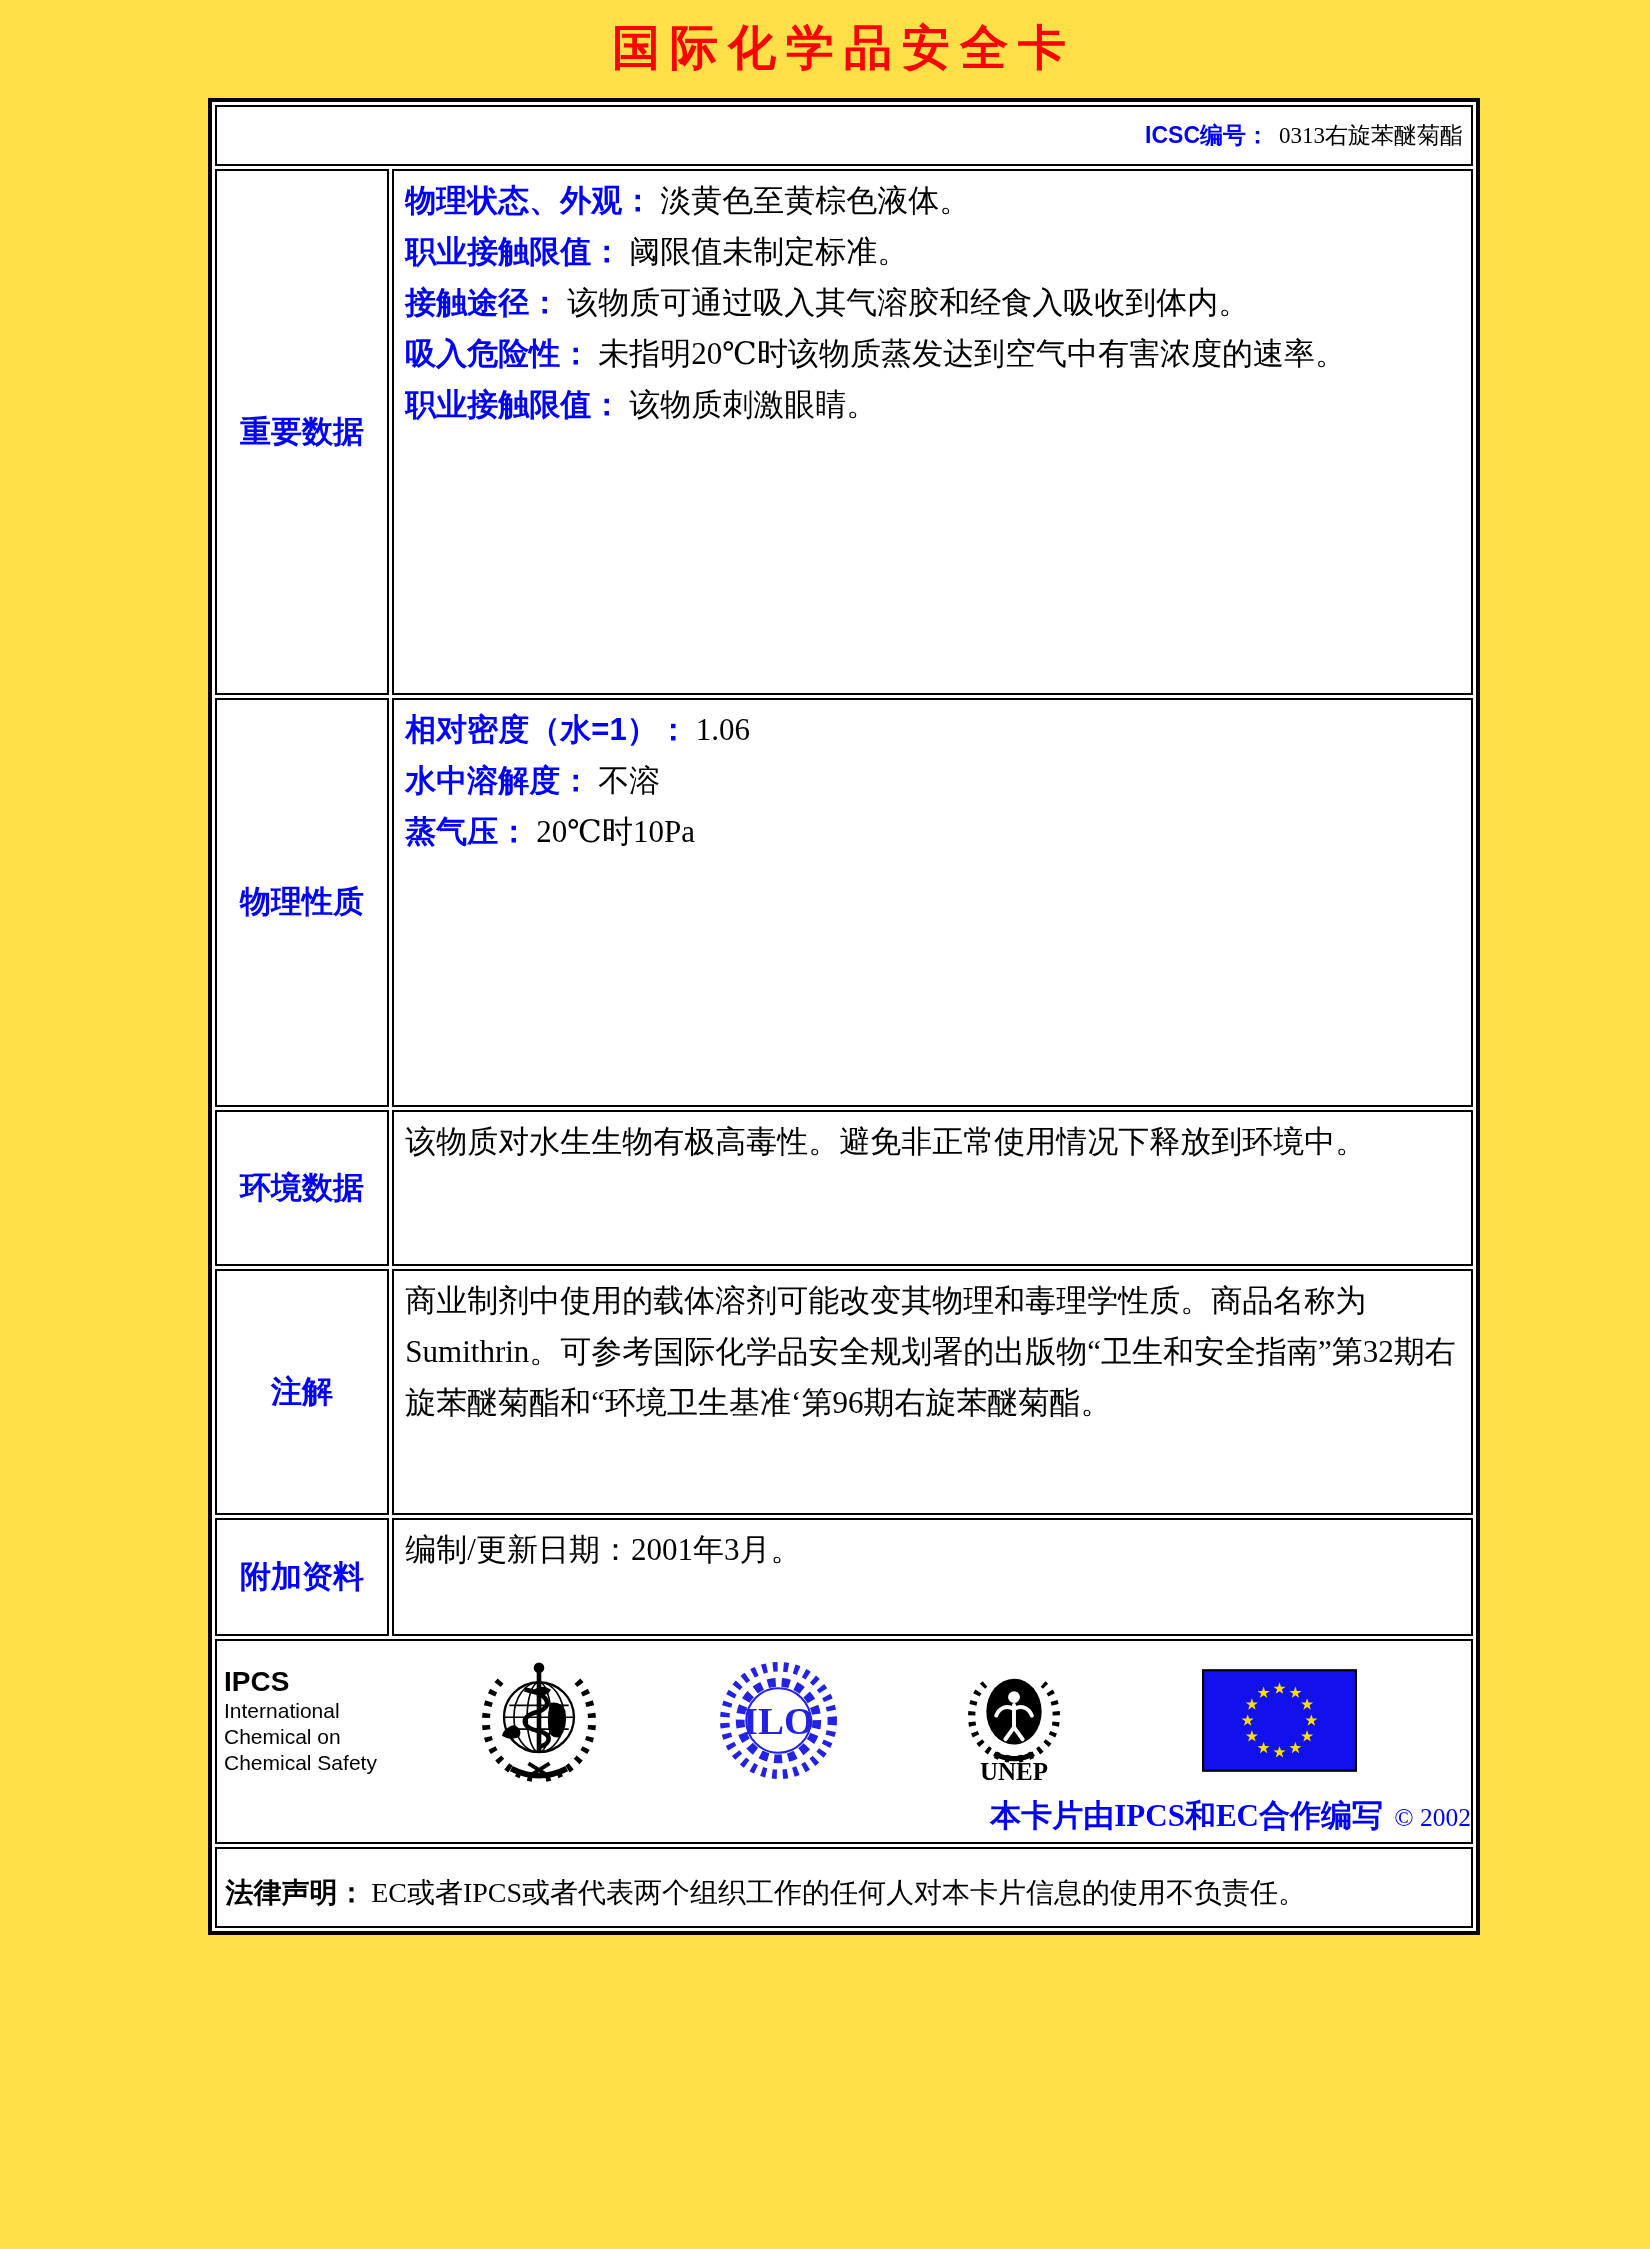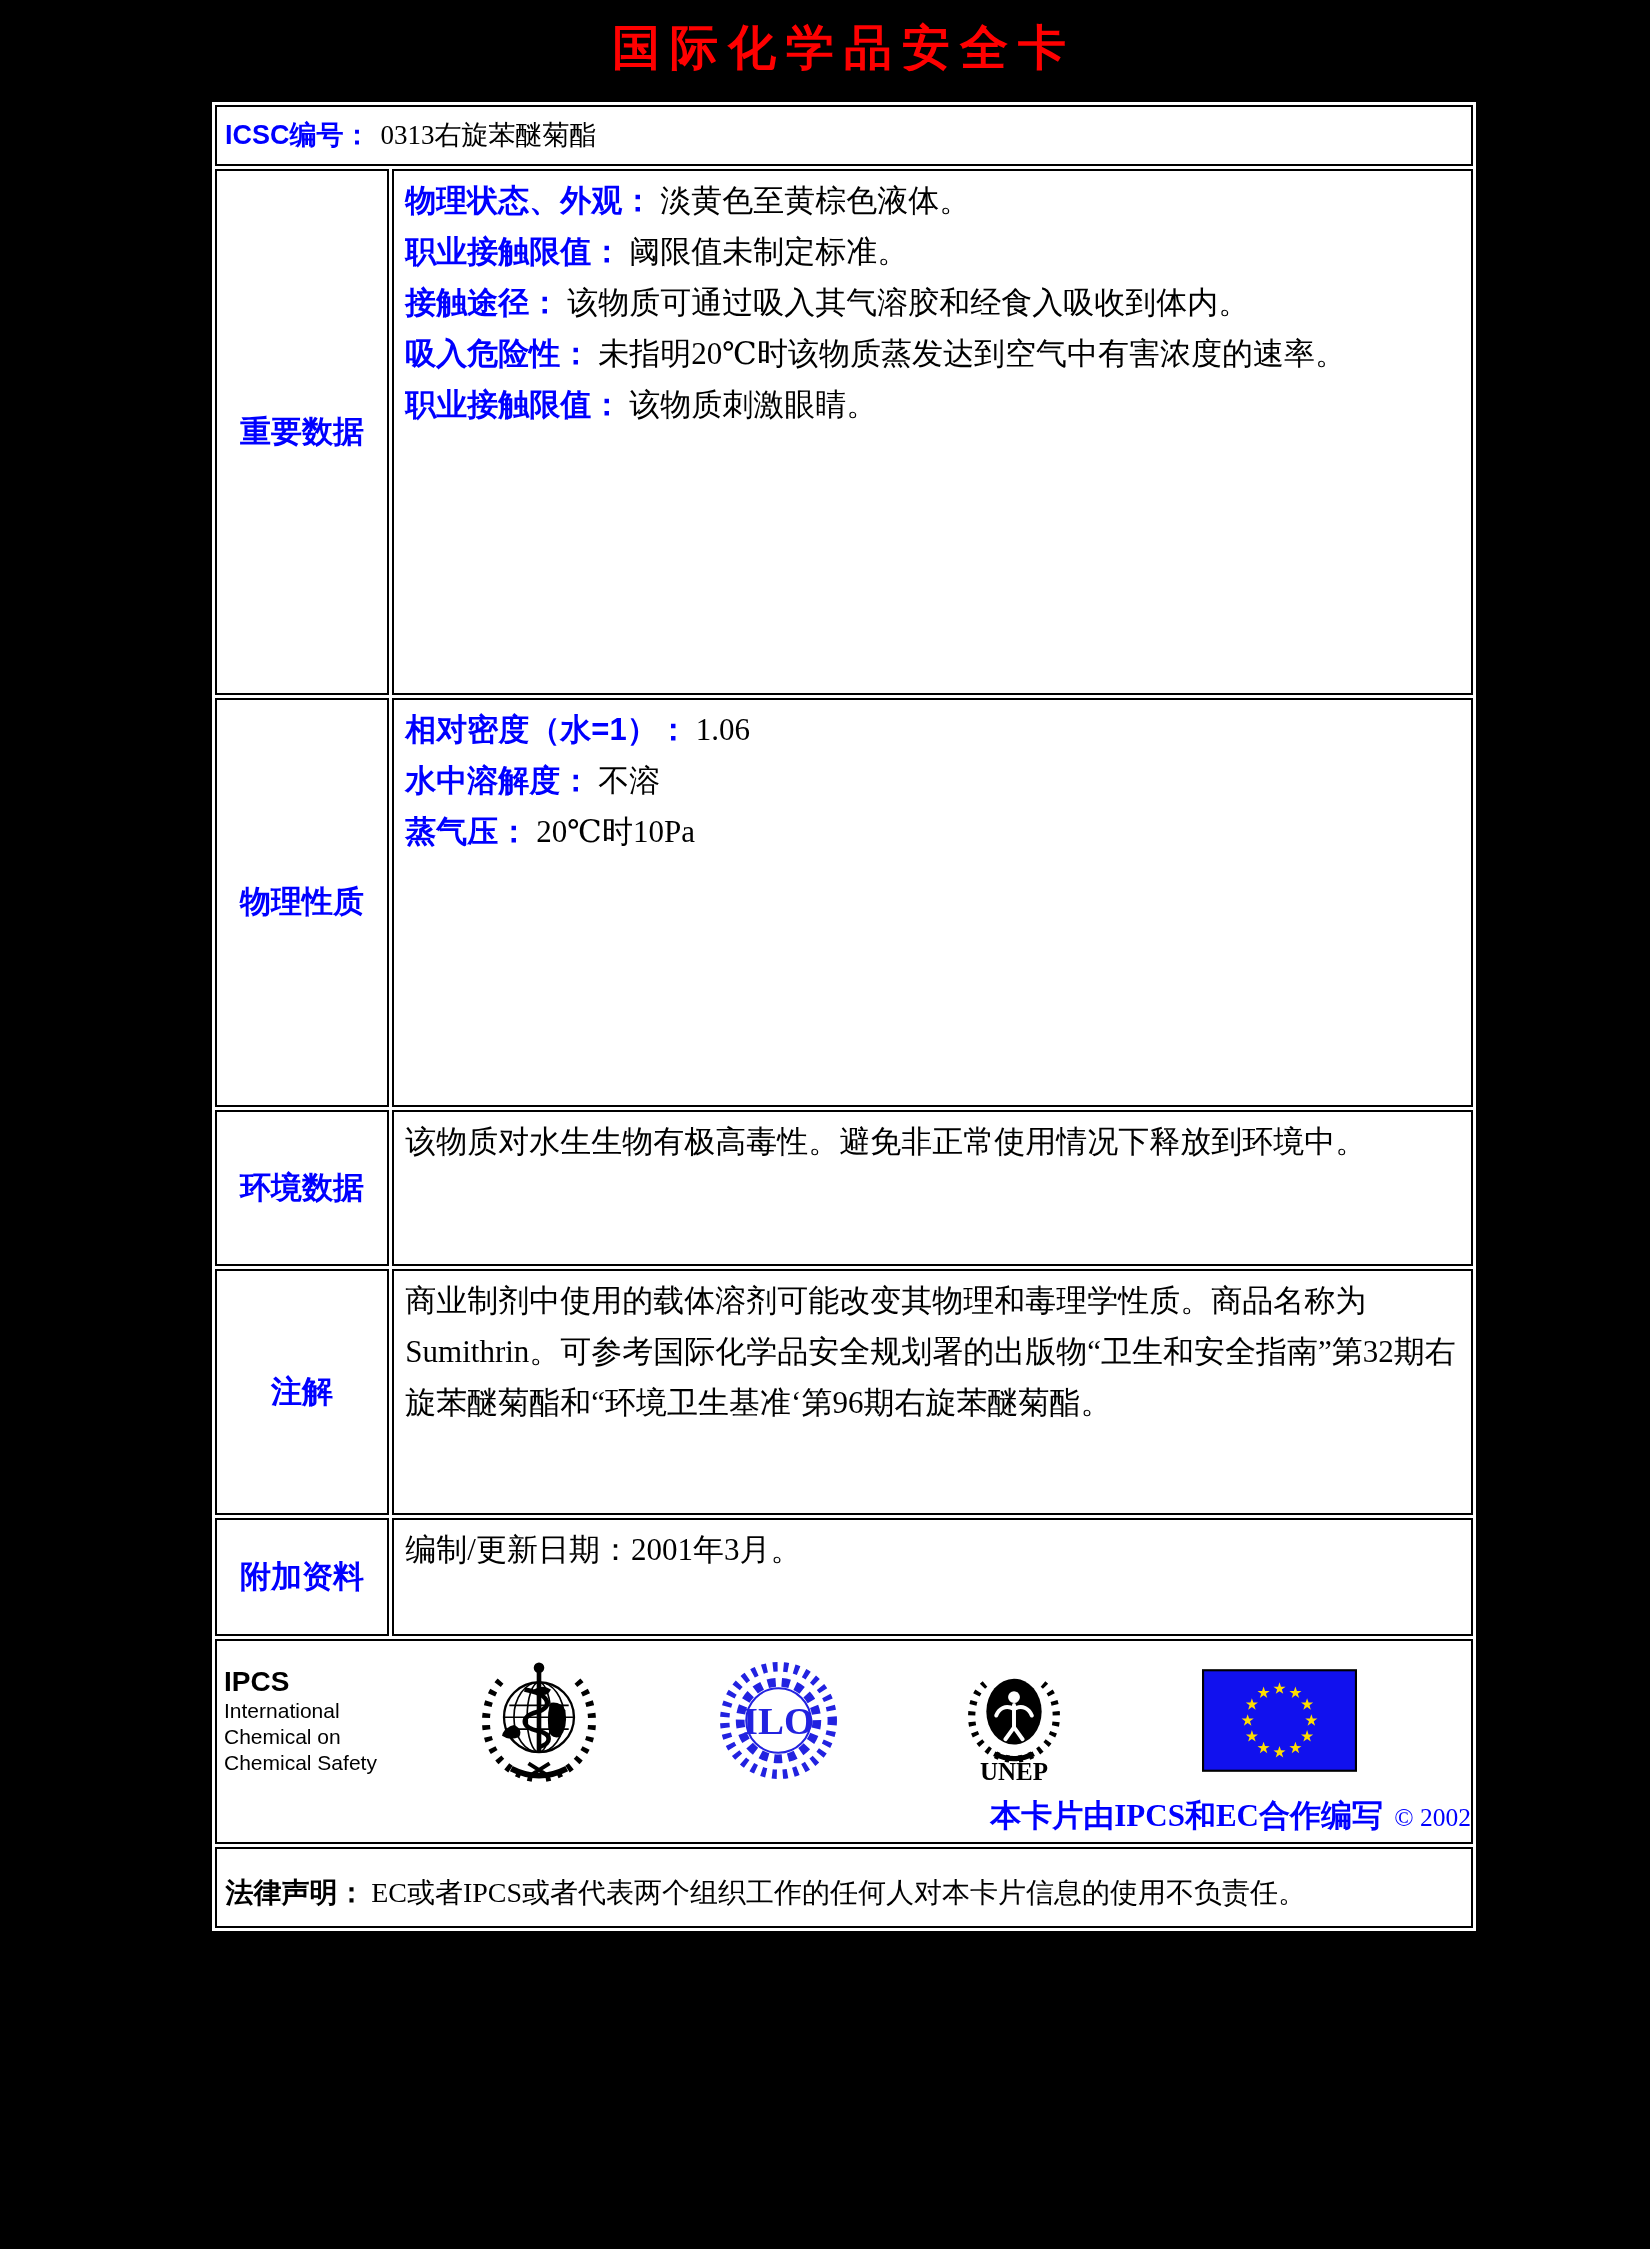--- a/index.html
+++ b/index.html
@@ -1,33 +1,33 @@
 <!DOCTYPE html>
 <html style="font-size:11.3px"><head>
 <meta charset="utf-8">
 <style>
   html,body{margin:0;padding:0;background:#fff;}
   body{width:1651px;height:2250px;position:relative;
        font-family:"Liberation Serif","DejaVu Serif",serif;color:#000;}
-  .page{position:absolute;top:0;left:0;width:1651px;height:2250px;background:#000000;}
+  .page{position:absolute;top:0;left:0;width:1651px;height:2250px;background:#fde047;}
 
   .page-title{margin:15.6px 0 18.4px 208px;width:1272px;text-align:center;
       font-size:48px;font-weight:bold;letter-spacing:10px;color:#FF0000;
       font-family:"Liberation Serif","DejaVu Serif",serif;}
 
   table.card{margin-left:208px;width:1272px;border:4.3px solid #000;
       border-collapse:separate;border-spacing:3.5px;table-layout:fixed;background:#fff;}
   td{border:2.1px solid #000;background:#fff;overflow:hidden;}
 
   td.side{width:174px;text-align:center;vertical-align:middle;color:#0000FF;
       font-family:"Liberation Sans","DejaVu Sans",sans-serif;font-weight:bold;font-size:31px;}
   td.content{vertical-align:top;padding:4.3px 11.3px 0 11.3px;font-size:31px;line-height:51px;}
 
-  .hdr-flex{display:flex;justify-content:flex-start;align-items:center;
-      height:55px;padding:0 7px;font-size:27px;}
+  .hdr-flex{display:flex;justify-content:flex-end;align-items:center;
+      height:55px;padding:0 7px;font-size:23px;}
   .icsc-label{color:#0000FF;font-weight:bold;
       font-family:"Liberation Sans","DejaVu Sans",sans-serif;}
   .icsc-num{margin-left:10px;color:#000;}
   .chem-name{color:#000;}
 
   .line{white-space:normal;}
   .fl{color:#0000FF;font-weight:bold;margin-right:7px;
       font-family:"Liberation Sans","DejaVu Sans",sans-serif;}
   .fv{color:#000;}
 

